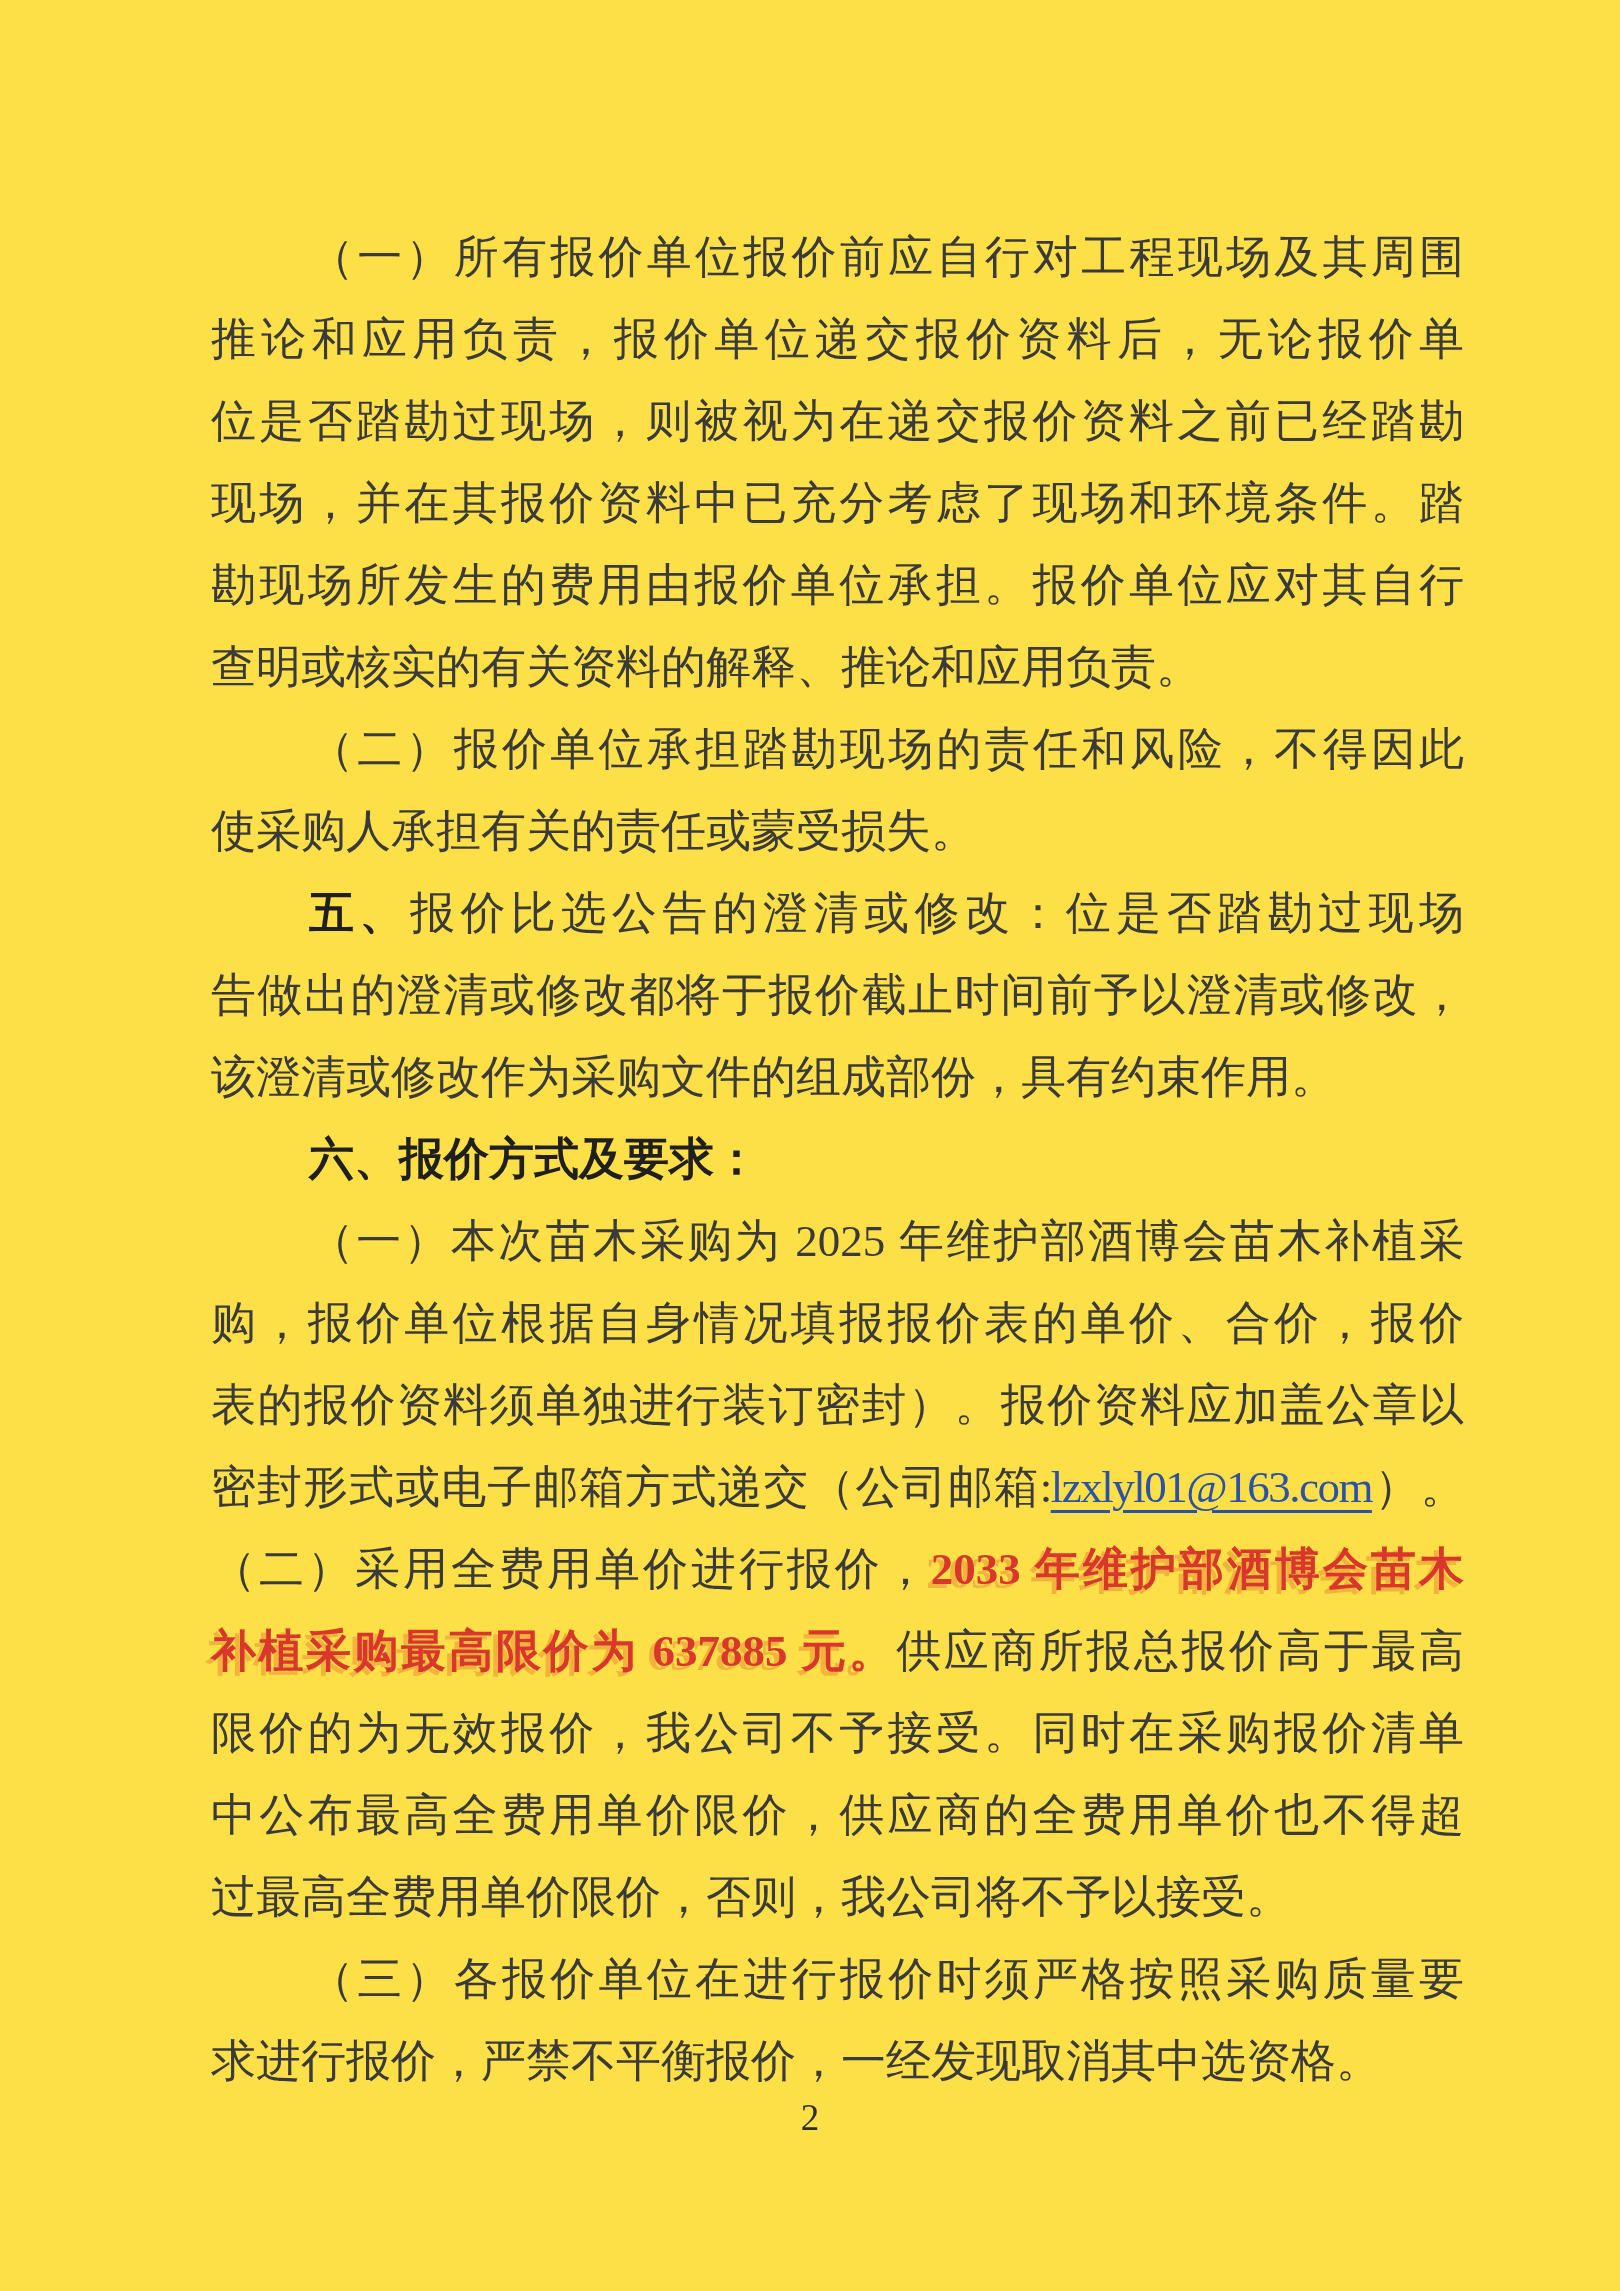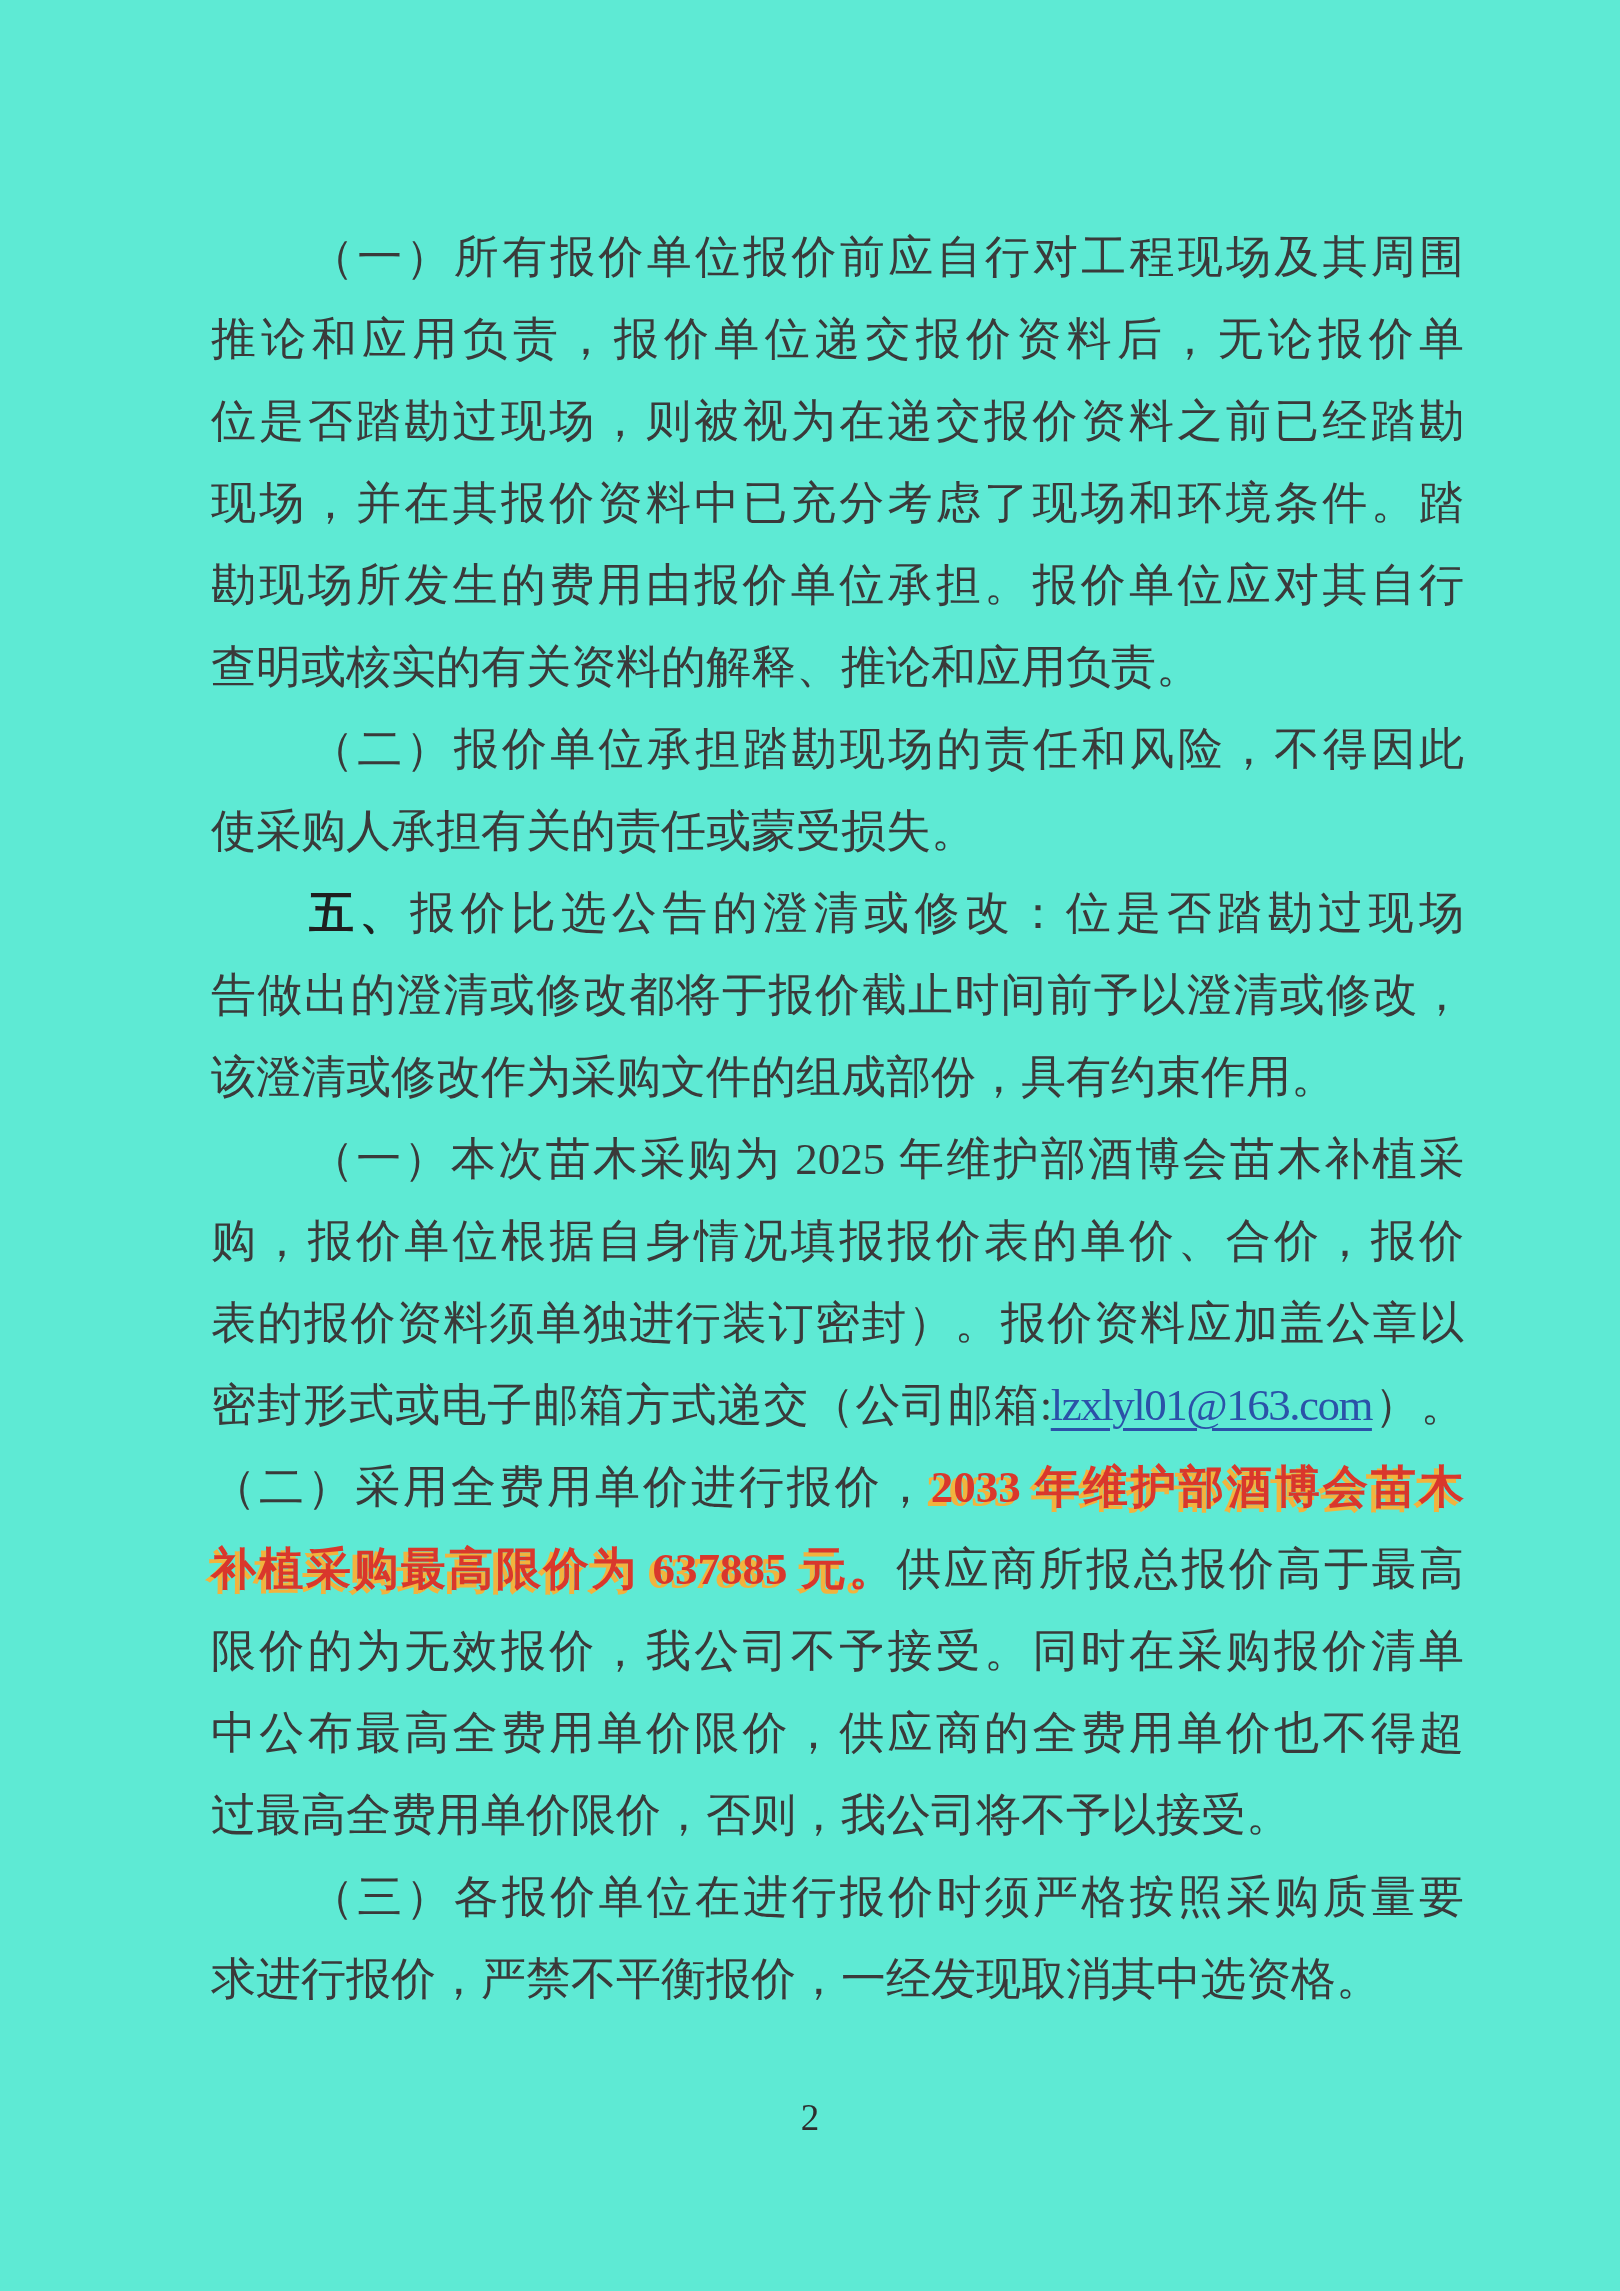--- a/index.html
+++ b/index.html
@@ -4,21 +4,21 @@
 <style>
   html, body {
     margin: 0;
     padding: 0;
     background: #e8e8e8;
   }
   .page {
     position: relative;
     width: 1620px;
     height: 2292px;
-    background: #5eead4;
+    background: #fde047;
     overflow: hidden;
     font-family: "Liberation Serif", "DejaVu Serif", serif;
   }
   .doc-body {
     position: absolute;
     left: 211px;
     top: 216px;
     width: 1253px;
   }
   .line {
@@ -72,20 +72,21 @@
       <div class="line justify"><span class="seg-normal">推论和应用负责，报价单位递交报价资料后，无论报价单</span></div>
       <div class="line justify"><span class="seg-normal">位是否踏勘过现场，则被视为在递交报价资料之前已经踏勘</span></div>
       <div class="line justify"><span class="seg-normal">现场，并在其报价资料中已充分考虑了现场和环境条件。踏</span></div>
       <div class="line justify"><span class="seg-normal">勘现场所发生的费用由报价单位承担。报价单位应对其自行</span></div>
       <div class="line"><span class="seg-normal">查明或核实的有关资料的解释、推论和应用负责。</span></div>
       <div class="line justify indent"><span class="seg-normal">（二）报价单位承担踏勘现场的责任和风险，不得因此</span></div>
       <div class="line"><span class="seg-normal">使采购人承担有关的责任或蒙受损失。</span></div>
       <div class="line justify indent"><span class="seg-bold">五、</span><span class="seg-normal">报价比选公告的澄清或修改：位是否踏勘过现场</span></div>
       <div class="line justify"><span class="seg-normal">告做出的澄清或修改都将于报价截止时间前予以澄清或修改，</span></div>
       <div class="line"><span class="seg-normal">该澄清或修改作为采购文件的组成部份，具有约束作用。</span></div>
+      <div class="line indent"><span class="seg-bold">六、报价方式及要求：</span></div>
       <div class="line justify indent"><span class="seg-normal">（一）本次苗木采购为 2025 年维护部酒博会苗木补植采</span></div>
       <div class="line justify"><span class="seg-normal">购，报价单位根据自身情况填报报价表的单价、合价，报价</span></div>
       <div class="line justify"><span class="seg-normal">表的报价资料须单独进行装订密封）。报价资料应加盖公章以</span></div>
       <div class="line justify tight"><span class="seg-normal">密封形式或电子邮箱方式递交（公司邮箱:</span><a class="seg-link" href="#">lzxlyl01@163.com</a><span class="seg-normal">）。</span></div>
       <div class="line justify"><span class="seg-normal">（二）采用全费用单价进行报价，</span><span class="seg-red">2033 年维护部酒博会苗木</span></div>
       <div class="line justify"><span class="seg-red">补植采购最高限价为 637885 元。</span><span class="seg-normal">供应商所报总报价高于最高</span></div>
       <div class="line justify"><span class="seg-normal">限价的为无效报价，我公司不予接受。同时在采购报价清单</span></div>
       <div class="line justify"><span class="seg-normal">中公布最高全费用单价限价，供应商的全费用单价也不得超</span></div>
       <div class="line"><span class="seg-normal">过最高全费用单价限价，否则，我公司将不予以接受。</span></div>
       <div class="line justify indent"><span class="seg-normal">（三）各报价单位在进行报价时须严格按照采购质量要</span></div>

